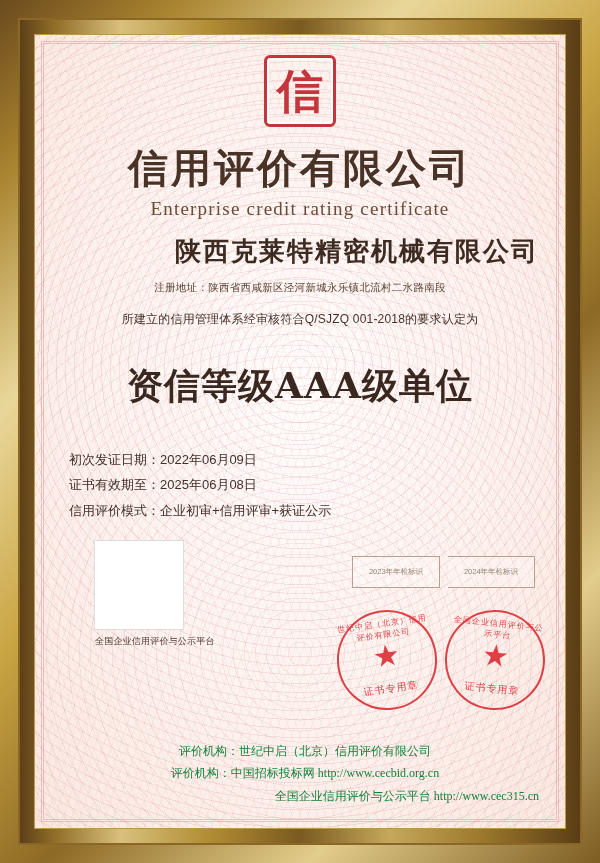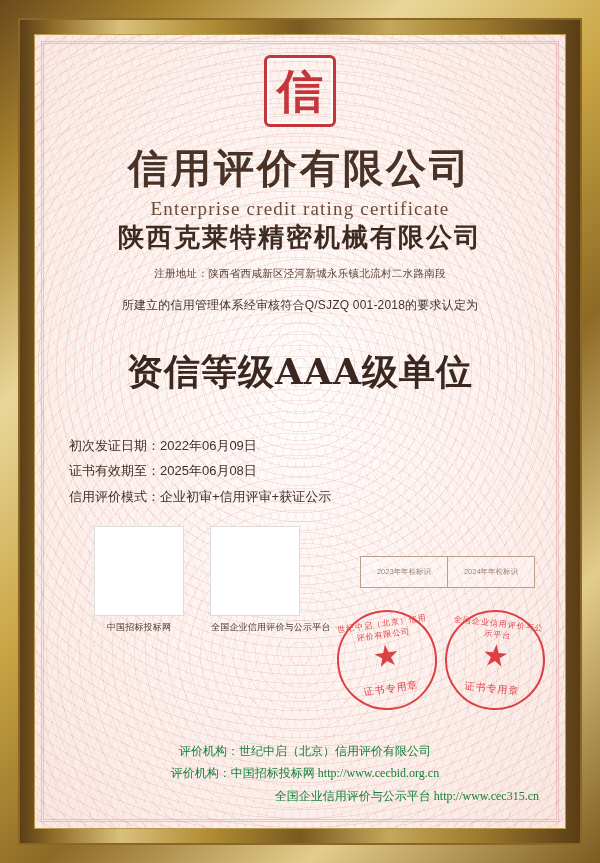--- a/index.html
+++ b/index.html
@@ -92,27 +92,27 @@
     margin-top:2px;
   }
   .code-line{
     text-align:center;
     font-size:15px;
     margin-top:16px;
     color:#43302a;
     font-family:"Liberation Serif", serif;
   }
   .company{
-    text-align:center;
+    text-align:right;
     font-family:Liberation Sans, sans-serif;
     font-weight:bold;
     font-size:26px;
     letter-spacing:2px;
     color:#3d2a20;
-    margin-top:0;
+    margin-top:14px;
   }
   .addr{
     text-align:center;
     font-size:10.5px;
     color:#5a4236;
     margin-top:12px;
     letter-spacing:.3px;
   }
   .statement{
     text-align:center;
@@ -136,21 +136,21 @@
     color:#40302a;
     line-height:1.95;
     padding-left:8px;
   }
   .info .row{white-space:nowrap;}
   .annual-boxes{
     position:absolute;
     right:30px;
     top:521px;
     display:flex;
-    gap:0;
+    gap:8px;
     z-index:5;
   }
   .annual-box{
     width:86px;height:30px;
     border:1px solid #b9a08e;
     display:flex;align-items:center;justify-content:center;
     font-size:7.5px;
     color:#9a8577;
     background:rgba(255,255,255,0.25);
   }
@@ -262,24 +262,20 @@
         <div class="grade">资信等级AAA级单位</div>
 
         <div class="info">
           <div class="row">初次发证日期：2022年06月09日</div>
           <div class="row">证书有效期至：2025年06月08日</div>
           <div class="row">信用评价模式：企业初审+信用评审+获证公示</div>
         </div>
 
         <div class="qr-row">
           <div class="qr-block">
-            <div class="qr"></div>
-            <div class="qr-caption">中国招标投标网</div>
-          </div>
-          <div class="qr-block">
             <div class="qr alt"></div>
             <div class="qr-caption">全国企业信用评价与公示平台</div>
           </div>
         </div>
 
         <div class="footer">
           <div class="f-center">评价机构：世纪中启（北京）信用评价有限公司</div>
           <div class="f-center mono">评价机构：中国招标投标网 http://www.cecbid.org.cn</div>
           <div class="f-right mono">全国企业信用评价与公示平台 http://www.cec315.cn</div>
         </div>

